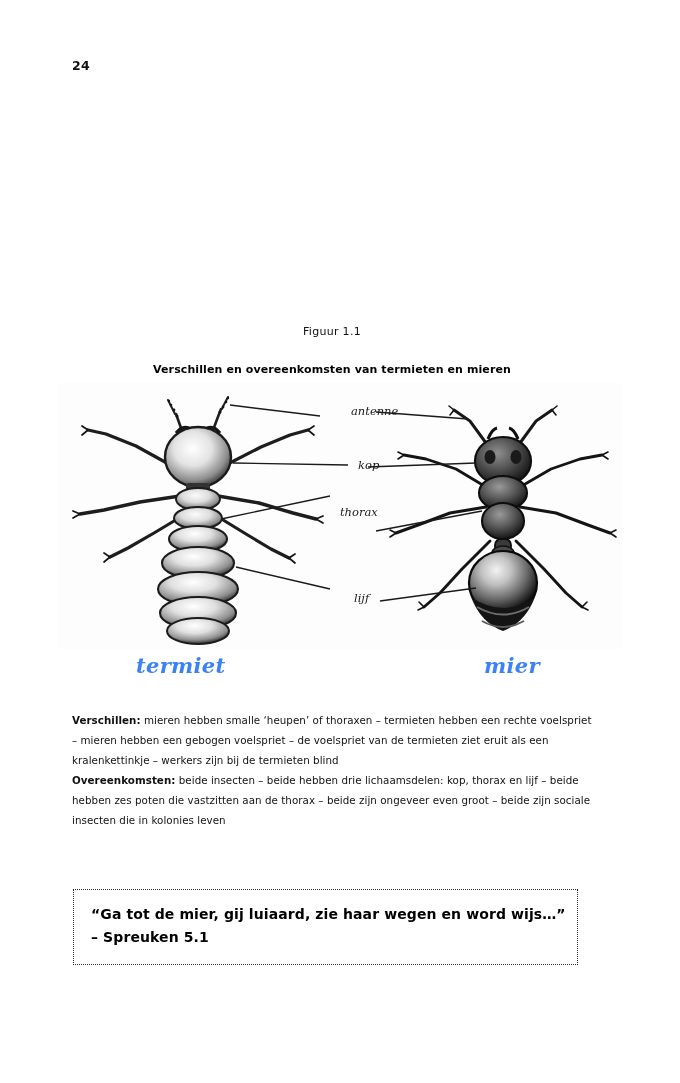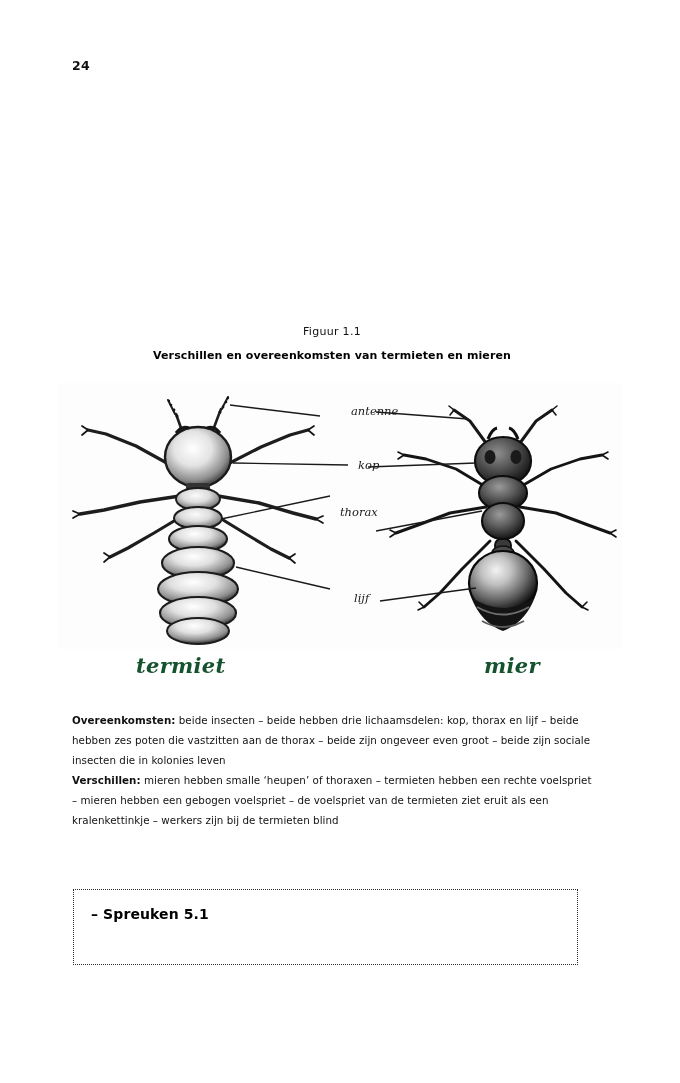--- a/index.html
+++ b/index.html
@@ -48,21 +48,21 @@
     letter-spacing: 0.3px;
     color: #111111;
     line-height: 15px;
   }
   .figure-title {
     font-size: 11px;
     font-weight: bold;
     letter-spacing: 0.1px;
     color: #000000;
     line-height: 15px;
-    margin-top: 9px;
+    margin-top: 23px;
   }
 
   
   .figure-panel {
     position: absolute;
     left: 58px;
     top: 383px;
     width: 564px;
     height: 266px;
     background: #ec4899;
@@ -77,21 +77,21 @@
     top: 653px;
     width: 564px;
     height: 34px;
   }
   .species-name {
     position: absolute;
     font-family: "DejaVu Serif", serif;
     font-style: italic;
     font-weight: bold;
     font-size: 21px;
-    color: #14532d;
+    color: #3b82f6;
     letter-spacing: 0.3px;
   }
   .species-termiet { left: 78px; top: 0px; }
   .species-mier    { left: 398px; top: 0px; margin-left: 28px; }
 
   
   .body-text {
     position: absolute;
     left: 72px;
     top: 710px;
@@ -326,23 +326,24 @@
       </g>
     </svg>
   </div>
 
   <div class="species-labels">
     <div class="species-name species-termiet">termiet</div>
     <div class="species-name species-mier">mier</div>
   </div>
 
   <div class="body-text">
+    <p><span class="lead-in">Verschillen:</span><span> mieren hebben smalle ‘heupen’ of thoraxen – termieten hebben een rechte voelspriet – mieren hebben een gebogen voelspriet – de voelspriet van de termieten ziet eruit als een kralenkettinkje – werkers zijn bij de termieten blind</span></p>
     <p><span class="lead-in">Overeenkomsten:</span><span> beide insecten – beide hebben drie lichaamsdelen: kop, thorax en lijf – beide hebben zes poten die vastzitten aan de thorax – beide zijn ongeveer even groot – beide zijn sociale insecten die in kolonies leven</span></p>
-    <p><span class="lead-in">Verschillen:</span><span> mieren hebben smalle ‘heupen’ of thoraxen – termieten hebben een rechte voelspriet – mieren hebben een gebogen voelspriet – de voelspriet van de termieten ziet eruit als een kralenkettinkje – werkers zijn bij de termieten blind</span></p>
   </div>
 
   <div class="quote-box">
     <div class="quote-inner">
+      <div class="quote-text">“Ga tot de mier, gij luiaard, zie haar wegen en word wijs…”</div>
       <div class="quote-source">– Spreuken 5.1</div>
     </div>
   </div>
 
 </div>
 
 </body></html>

